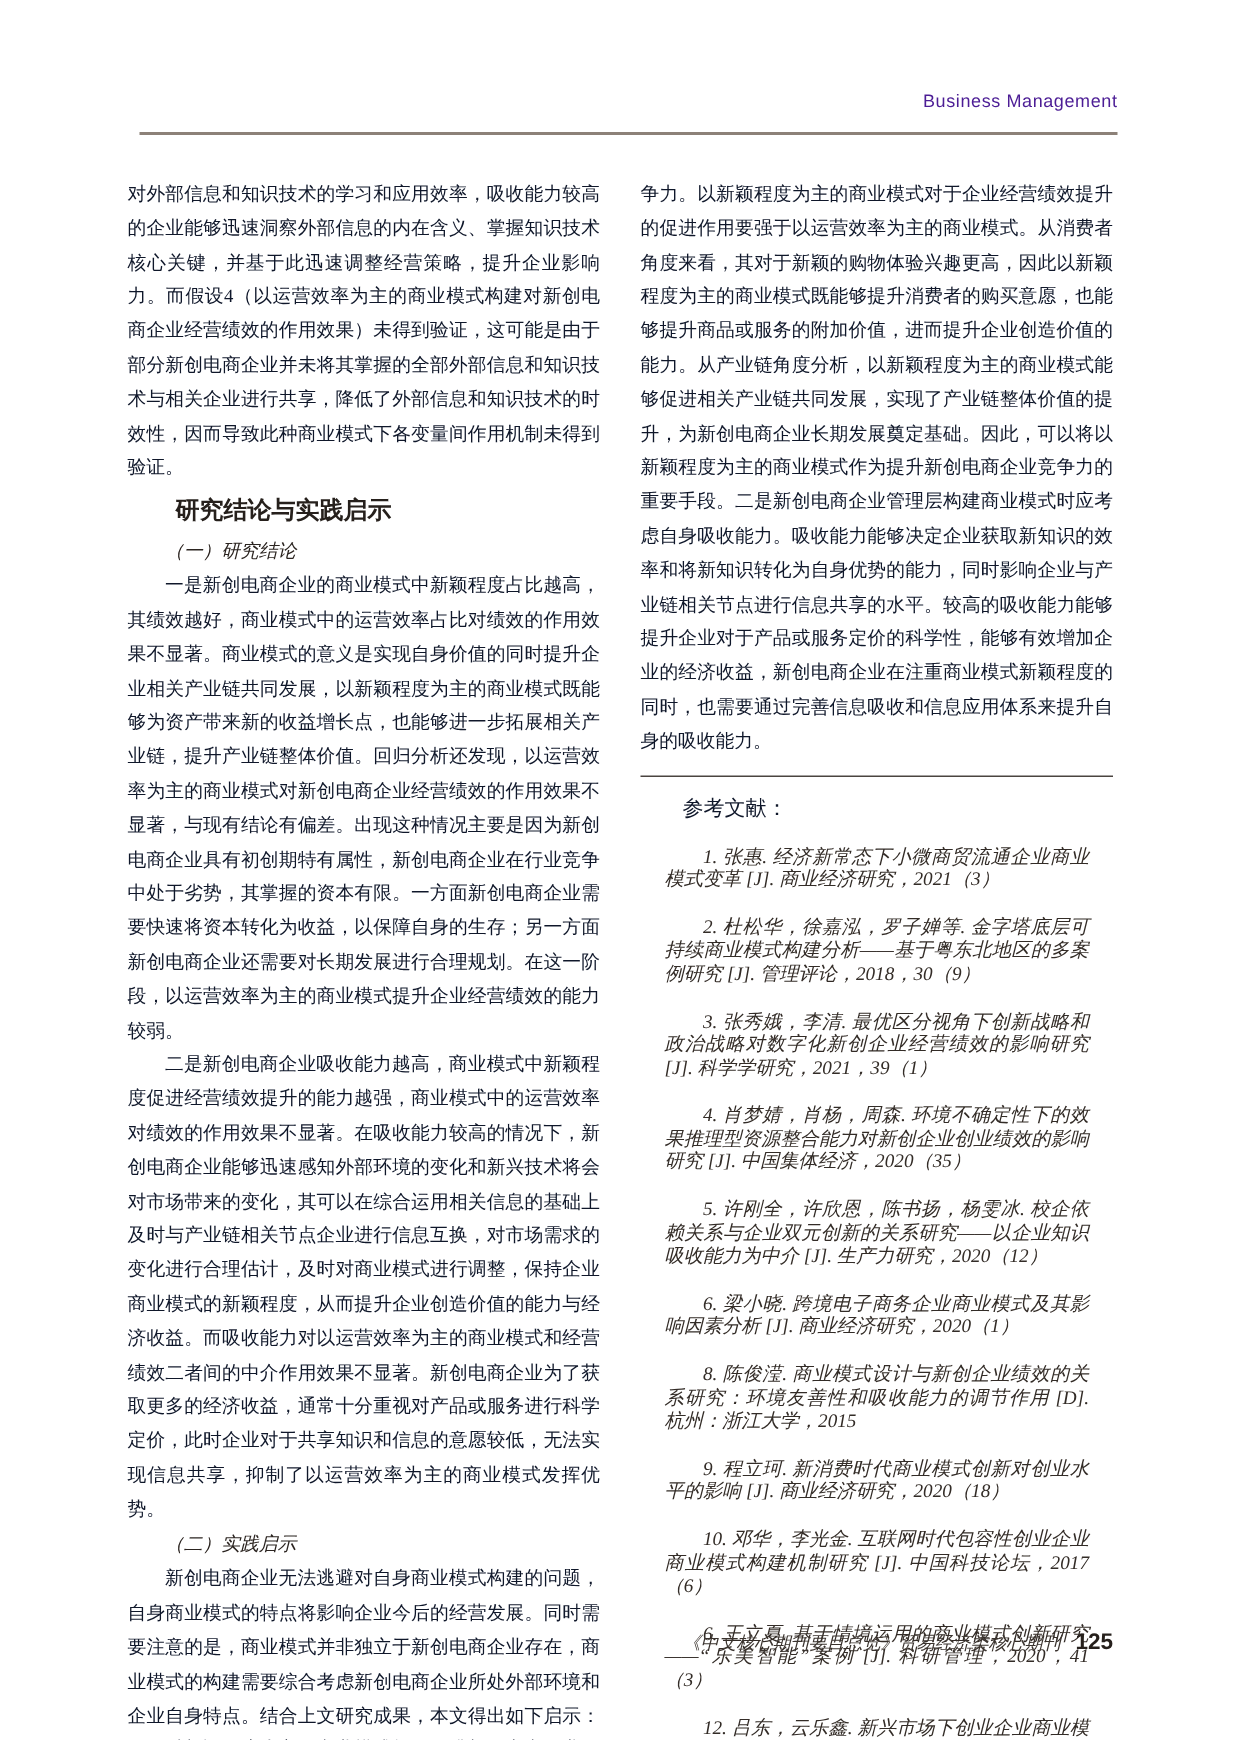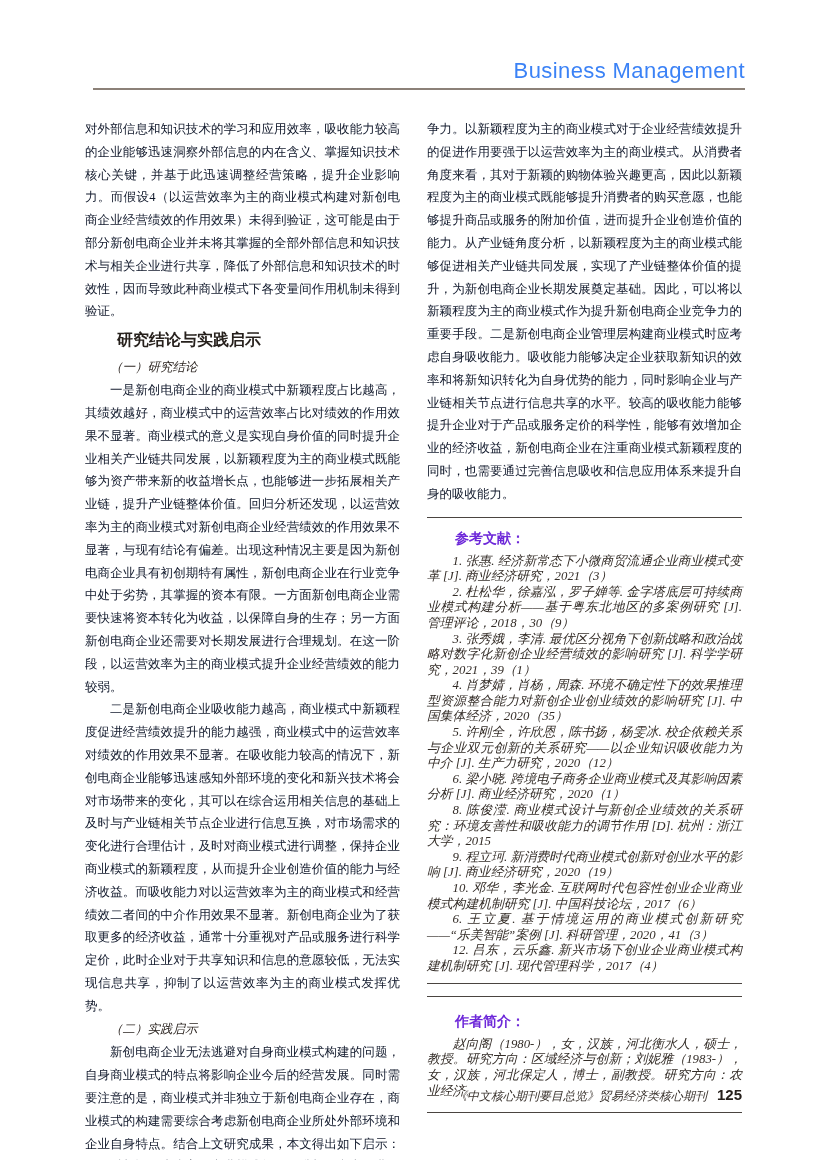--- a/index.html
+++ b/index.html
@@ -15,23 +15,23 @@
   
   .header {
     position: absolute;
     top: 58px;
     left: 85px;
     width: 660px;
     text-align: right;
   }
   .header-title {
     font-family: "Liberation Sans", sans-serif;
-    font-size: 22px;
+    font-size: 12px;
     letter-spacing: 0.4px;
-    color: #3b82f6;
+    color: #4c1d95;
   }
   .header-rule {
     position: absolute;
     top: 88px;
     left: 93px;
     width: 652px;
     border-top: 2px solid #8c8178;
   }
   
   .columns {
@@ -71,26 +71,26 @@
   
   .refs-box {
     margin-top: 11px;
     border-top: 1.5px solid #4a4440;
     padding-top: 12px;
   }
   .box-heading {
     margin: 0 0 6px 0;
     padding-left: 28px;
     font-family: "Liberation Sans", sans-serif;
-    font-weight: bold;
+    font-weight: normal;
     font-size: 14px;
-    color: #6d28d9;
+    color: #0f172a;
   }
   .ref-item {
-    margin: 0;
+    margin: 16px;
     font-size: 12.8px;
     line-height: 15.6px;
     text-align: justify;
     text-indent: 2em;
     color: #332c27;
   }
   .double-rule { margin-top: 8px; }
   .double-rule .rule-line { border-top: 1.5px solid #4a4440; height: 12px; }
   .double-rule .rule-line:last-child { height: 0; }
   .bio-box { padding-top: 16px; }
@@ -154,21 +154,21 @@
       <div class="refs-box">
         <h3 class="box-heading">参考文献：</h3>
         <div class="ref-list">
             <p class="kai ref-item">1. 张惠. 经济新常态下小微商贸流通企业商业模式变革 [J]. 商业经济研究，2021（3）</p>
             <p class="kai ref-item">2. 杜松华，徐嘉泓，罗子婵等. 金字塔底层可持续商业模式构建分析——基于粤东北地区的多案例研究 [J]. 管理评论，2018，30（9）</p>
             <p class="kai ref-item">3. 张秀娥，李清. 最优区分视角下创新战略和政治战略对数字化新创企业经营绩效的影响研究 [J]. 科学学研究，2021，39（1）</p>
             <p class="kai ref-item">4. 肖梦婧，肖杨，周森. 环境不确定性下的效果推理型资源整合能力对新创企业创业绩效的影响研究 [J]. 中国集体经济，2020（35）</p>
             <p class="kai ref-item">5. 许刚全，许欣恩，陈书扬，杨雯冰. 校企依赖关系与企业双元创新的关系研究——以企业知识吸收能力为中介 [J]. 生产力研究，2020（12）</p>
             <p class="kai ref-item">6. 梁小晓. 跨境电子商务企业商业模式及其影响因素分析 [J]. 商业经济研究，2020（1）</p>
             <p class="kai ref-item">8. 陈俊滢. 商业模式设计与新创企业绩效的关系研究：环境友善性和吸收能力的调节作用 [D]. 杭州：浙江大学，2015</p>
-            <p class="kai ref-item">9. 程立珂. 新消费时代商业模式创新对创业水平的影响 [J]. 商业经济研究，2020（19）</p>
+            <p class="kai ref-item">9. 程立珂. 新消费时代商业模式创新对创业水平的影响 [J]. 商业经济研究，2020（18）</p>
             <p class="kai ref-item">10. 邓华，李光金. 互联网时代包容性创业企业商业模式构建机制研究 [J]. 中国科技论坛，2017（6）</p>
             <p class="kai ref-item">6. 王立夏. 基于情境运用的商业模式创新研究——“乐美智能”案例 [J]. 科研管理，2020，41（3）</p>
             <p class="kai ref-item">12. 吕东，云乐鑫. 新兴市场下创业企业商业模式构建机制研究 [J]. 现代管理科学，2017（4）</p>
           </div>
       </div>
 
       <div class="double-rule">
         <div class="rule-line"></div>
         <div class="rule-line"></div>
       </div>

